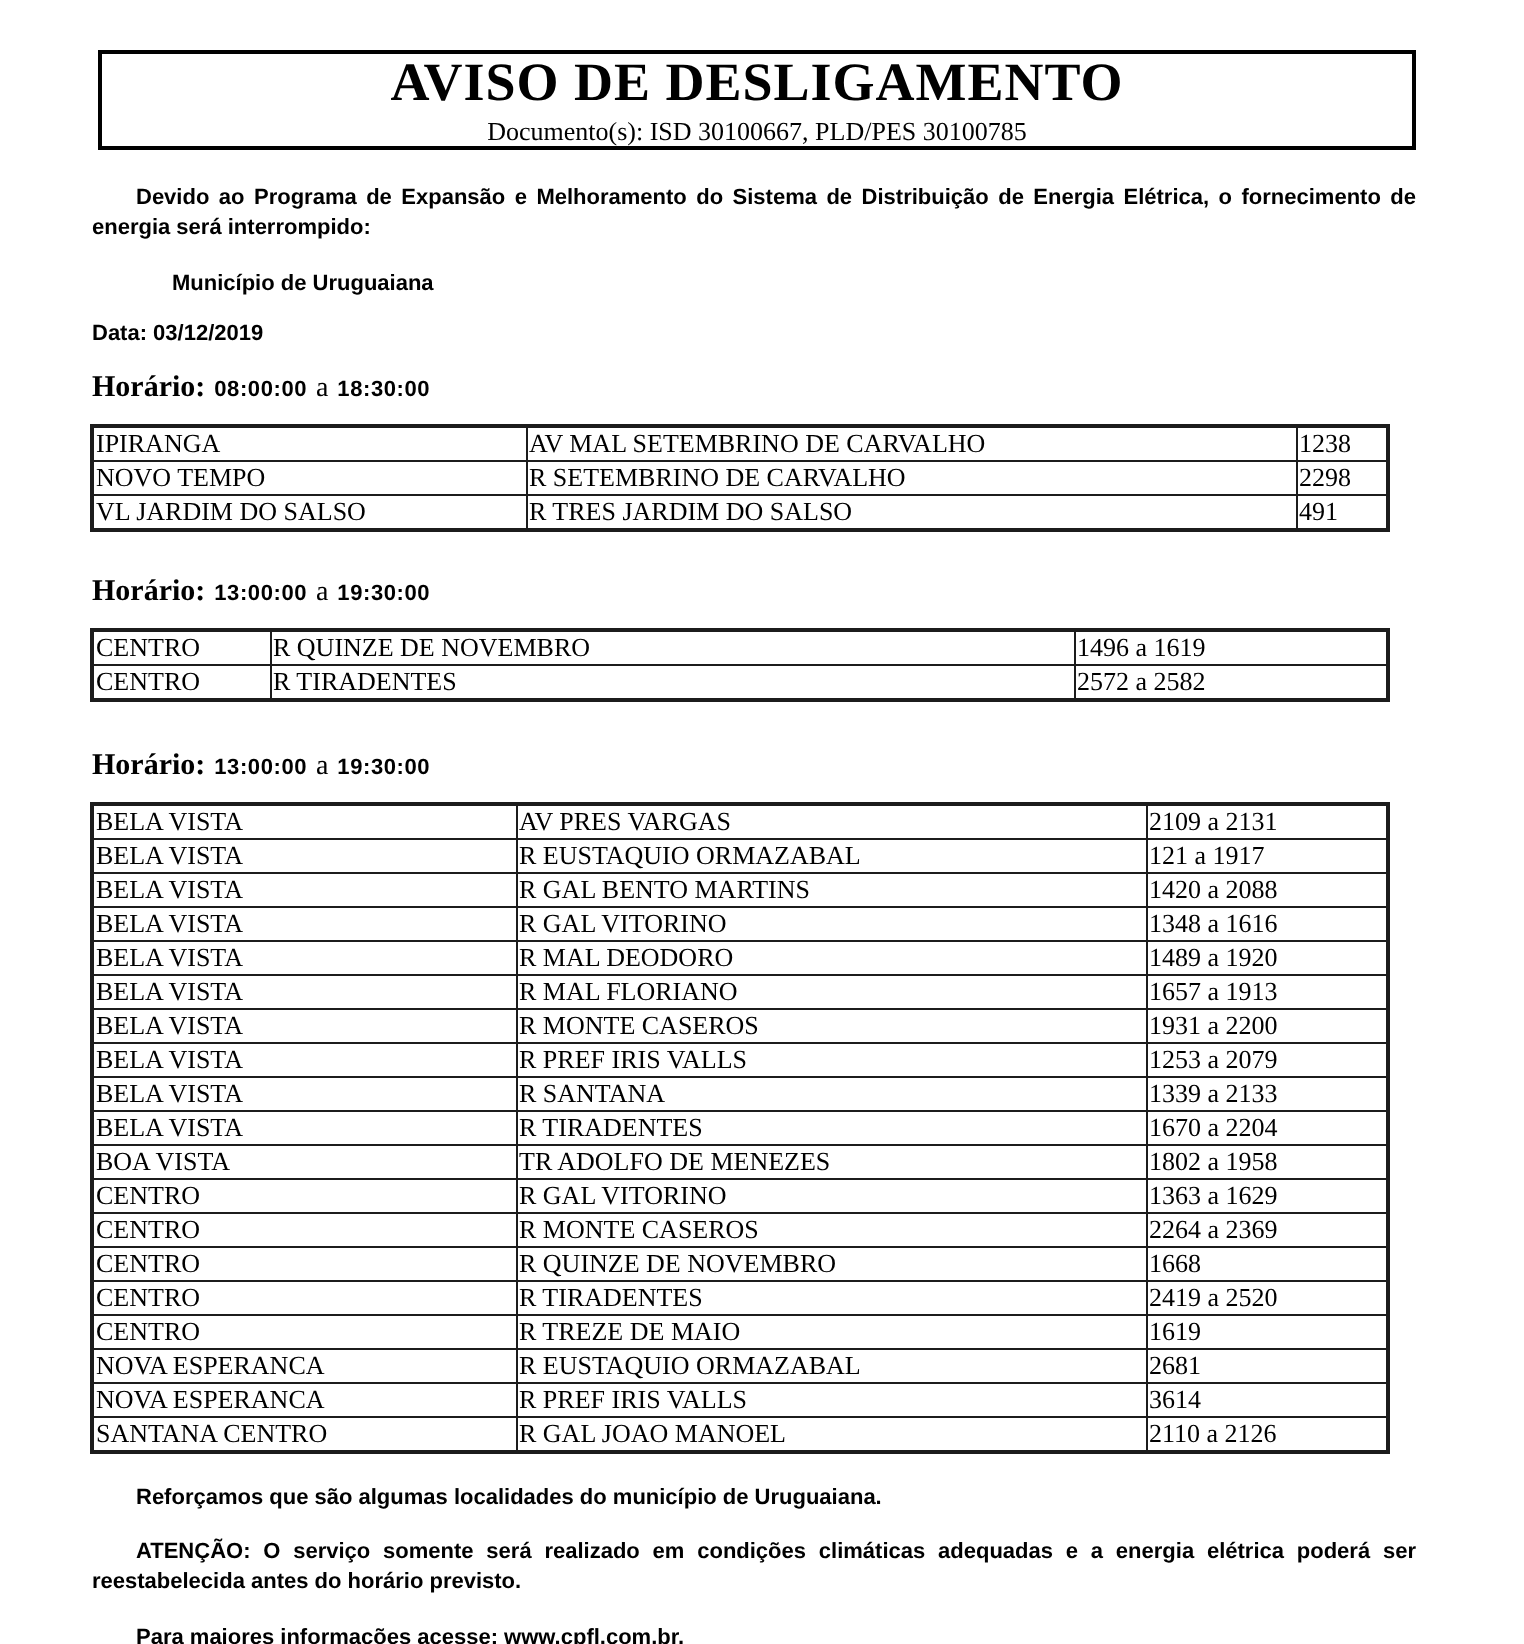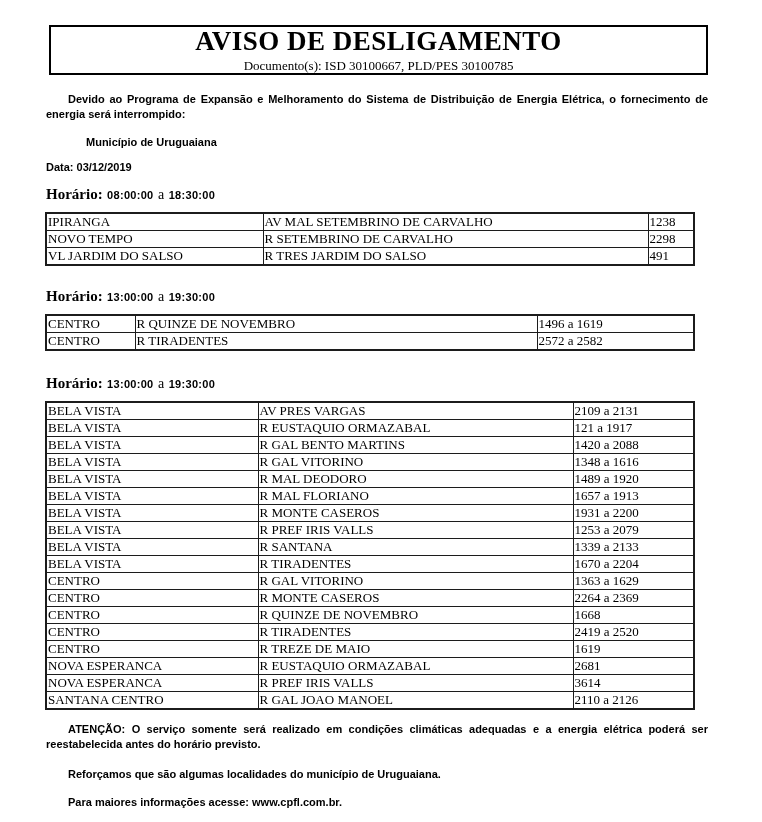--- a/index.html
+++ b/index.html
@@ -263,20 +263,25 @@
           <td>BELA VISTA</td>
           <td>R SANTANA</td>
           <td>1339 a 2133</td>
         </tr>
         <tr>
           <td>BELA VISTA</td>
           <td>R TIRADENTES</td>
           <td>1670 a 2204</td>
         </tr>
         <tr>
+          <td>BOA VISTA</td>
+          <td>TR ADOLFO DE MENEZES</td>
+          <td>1802 a 1958</td>
+        </tr>
+        <tr>
           <td>CENTRO</td>
           <td>R GAL VITORINO</td>
           <td>1363 a 1629</td>
         </tr>
         <tr>
           <td>CENTRO</td>
           <td>R MONTE CASEROS</td>
           <td>2264 a 2369</td>
         </tr>
         <tr>
@@ -305,19 +310,19 @@
           <td>3614</td>
         </tr>
         <tr>
           <td>SANTANA CENTRO</td>
           <td>R GAL JOAO MANOEL</td>
           <td>2110 a 2126</td>
         </tr>
       </tbody>
   </table>
 
+  <p class="bold-par indent note1">Reforçamos que são algumas localidades do município de Uruguaiana.</p>
+
   <p class="bold-par indent attention">ATENÇÃO: O serviço somente será realizado em condições climáticas adequadas e a energia elétrica poderá ser reestabelecida antes do horário previsto.</p>
 
-  <p class="bold-par indent note1">Reforçamos que são algumas localidades do município de Uruguaiana.</p>
-
   <p class="bold-par indent info">Para maiores informações acesse: www.cpfl.com.br.</p>
 
 </div>
 
 </body></html>

